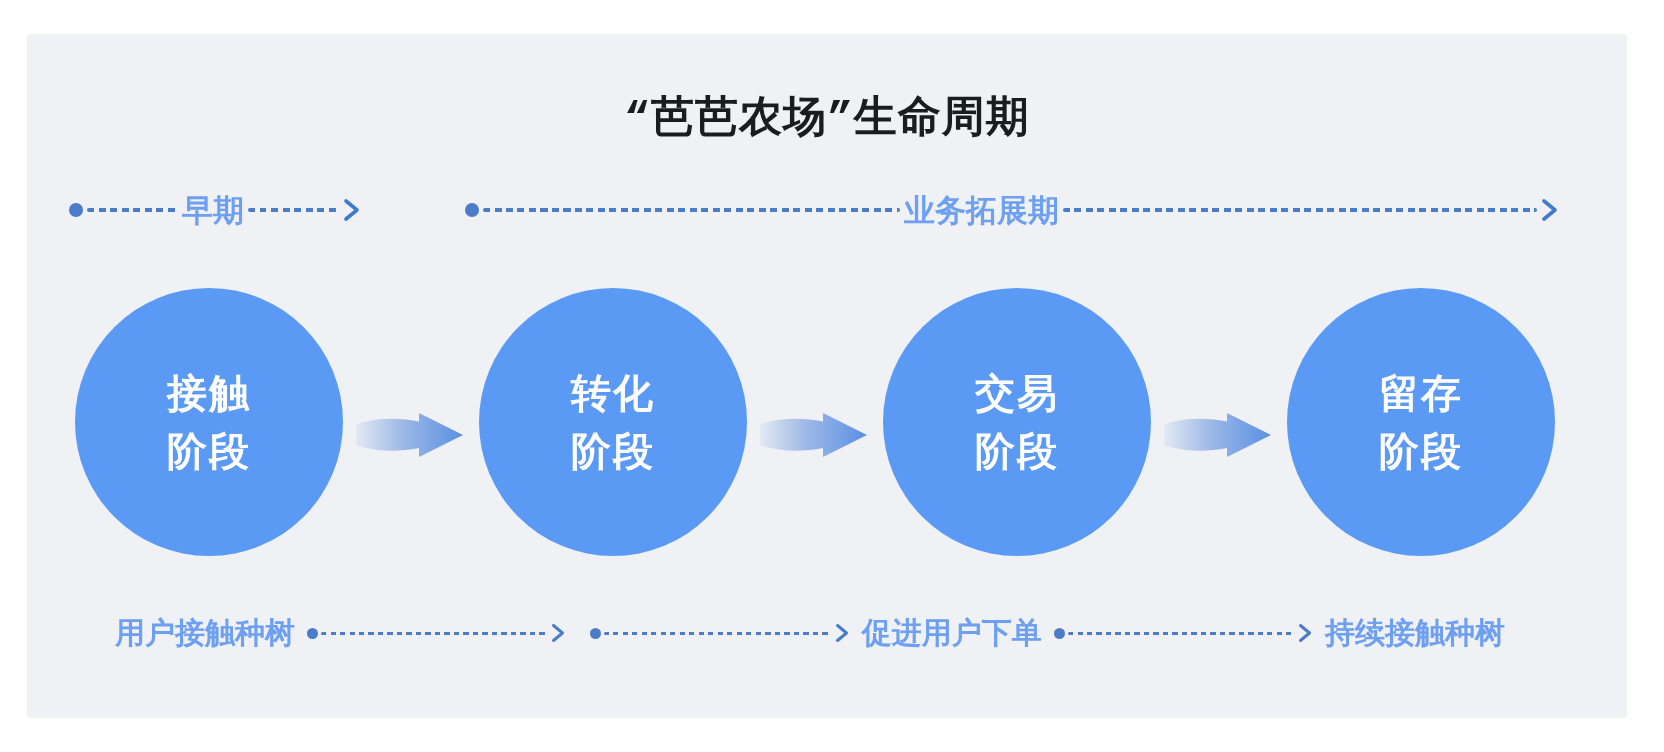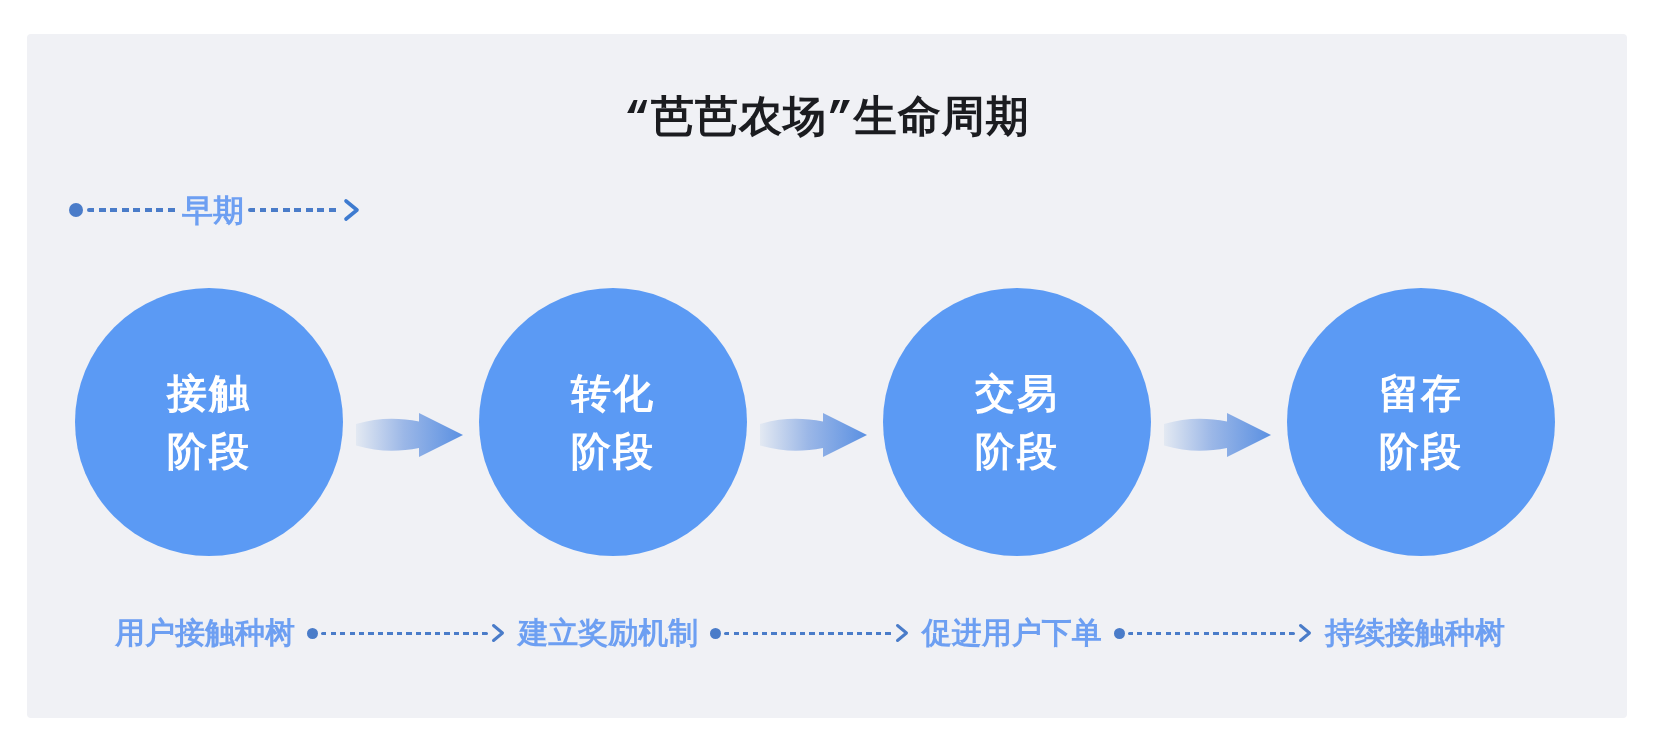--- a/index.html
+++ b/index.html
@@ -100,20 +100,29 @@
   <div class="timeline timeline-early">
     <span class="tl-dot"></span>
     <span class="tl-dash"></span>
     <span class="tl-label">早期</span>
     <span class="tl-dash"></span>
     <svg class="chev" width="18" height="24" viewBox="0 0 18 24">
       <path d="M3,3 L14,12 L3,21" fill="none" stroke="#3e7bd0" stroke-width="3.6" stroke-linecap="round" stroke-linejoin="round"></path>
     </svg>
   </div>
 
+  <div class="timeline timeline-expansion">
+    <span class="tl-dot"></span>
+    <span class="tl-dash left"></span>
+    <span class="tl-label">业务拓展期</span>
+    <span class="tl-dash"></span>
+    <svg class="chev" width="18" height="24" viewBox="0 0 18 24">
+      <path d="M3,3 L14,12 L3,21" fill="none" stroke="#3e7bd0" stroke-width="3.6" stroke-linecap="round" stroke-linejoin="round"></path>
+    </svg>
+  </div>
 
   <div class="stage-row">
 
     <div class="stage-circle">
       <span>接触</span>
       <span>阶段</span>
     </div>
 
     <div class="flow-slot">
       <svg width="110" height="48" viewBox="0 0 110 48">
@@ -176,21 +185,20 @@
     <span class="b-label">用户接触种树</span>
 
     <span class="b-connector">
       <span class="b-dot"></span>
       <span class="b-dash"></span>
       <svg class="chev" width="15" height="20" viewBox="0 0 15 20">
         <path d="M2.5,2.5 L11.5,10 L2.5,17.5" fill="none" stroke="#4a7cc9" stroke-width="3" stroke-linecap="round" stroke-linejoin="round"></path>
       </svg>
     </span>
 
-    <span class="b-label">建立奖励机制</span>
 
     <span class="b-connector">
       <span class="b-dot"></span>
       <span class="b-dash"></span>
       <svg class="chev" width="15" height="20" viewBox="0 0 15 20">
         <path d="M2.5,2.5 L11.5,10 L2.5,17.5" fill="none" stroke="#4a7cc9" stroke-width="3" stroke-linecap="round" stroke-linejoin="round"></path>
       </svg>
     </span>
 
     <span class="b-label">促进用户下单</span>

